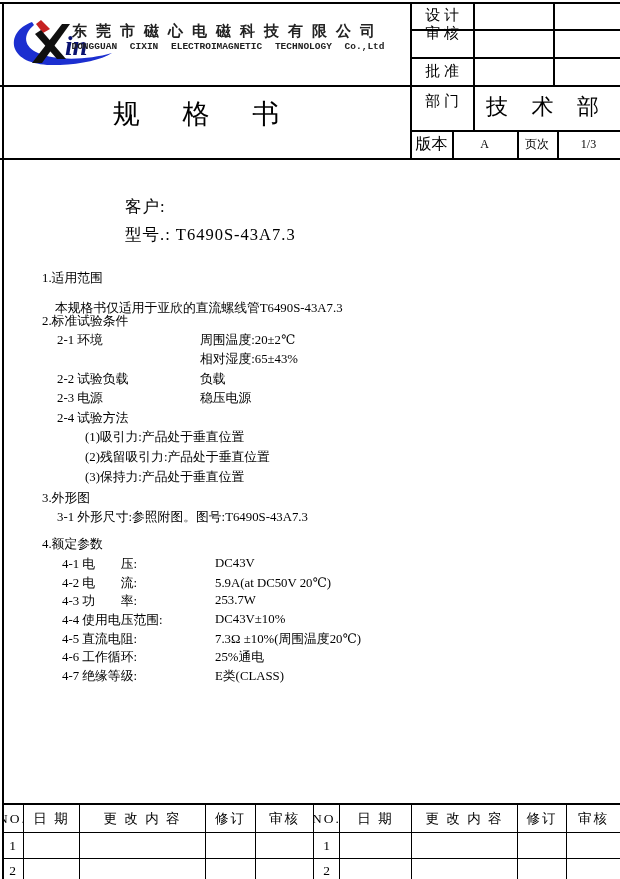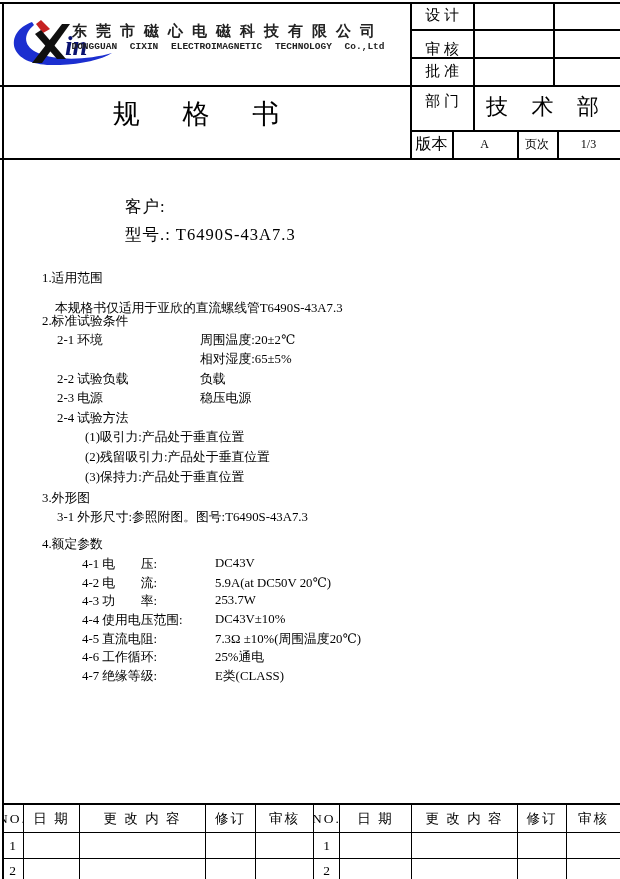--- a/index.html
+++ b/index.html
@@ -42,21 +42,21 @@
   #customer-line, #model-line {
     position:absolute; left:125px; font-size:16.5px; letter-spacing:1px; white-space:nowrap;
   }
   #customer-line { top:196px; }
   #model-line    { top:224px; }
 
   
   .bl { position:absolute; left:0; width:620px; height:16px; font-size:12.8px; }
   .bl span { position:absolute; white-space:nowrap; }
   .x42 { left:42px; } .x55 { left:55px;margin-top:8px; } .x57 { left:57px; }
-  .x62 { left:62px;margin-left:20px; } .x85 { left:85px; }
+  .x62 { left:62px; } .x85 { left:85px; }
   .v200 { left:200px; } .v215 { left:215px; }
 
   
   #revision-table {
     position:absolute; left:2px; top:803px; width:618px;
     display:grid;
     grid-template-columns:22px 56px 126px 50px 58px 26px 72px 106px 49px 53px;
     grid-template-rows:28px 26px 24px;
     border-top:2px solid #000;
     font-size:13.5px;
@@ -94,21 +94,21 @@
     <path d="M31,2 L40,11 L33,15 L26,6 Z" fill="#c62222"></path>
     <path d="M22,45 L52,6 L60,6 L32,45 Z" fill="#101010"></path>
     <path d="M31,12 L56,41 L47,41 L25,16 Z" fill="#101010"></path>
     <text x="55" y="37" font-size="27" font-style="italic" font-weight="bold" fill="#0a1270">in</text>
   </svg>
 
   <div id="company-en">DONGGUAN CIXIN ELECTROIMAGNETIC TECHNOLOGY Co.,Ltd</div>
   <div id="company-cn">东莞市磁心电磁科技有限公司</div>
 
   <div class="cellbox approval-label" style="left:412px;top:2px;width:60px;height:27px;">设 计</div>
-  <div class="cellbox approval-label" style="left:412px;top:29px;width:60px;height:40px;">审 核</div>
+  <div class="cellbox approval-label" style="left:412px;top:13px;width:60px;height:40px;">审 核</div>
   <div class="cellbox approval-label" style="left:412px;top:57px;width:60px;height:28px;">批 准</div>
 
   <div id="doc-title">规 格 书</div>
   <div class="cellbox" id="dept-label">部 门</div>
   <div class="cellbox" id="dept-value">技 术 部</div>
   <div class="cellbox" id="version-label">版本</div>
   <div class="cellbox" id="version-value">A</div>
   <div class="cellbox" id="page-label">页次</div>
   <div class="cellbox" id="page-value">1/3</div>
 
@@ -122,21 +122,21 @@
       <span class="x55">本规格书仅适用于亚欣的直流螺线管T6490S-43A7.3</span>
     </div>
   <div class="bl" style="top:313px">
       <span class="x42">2.标准试验条件</span>
     </div>
   <div class="bl" style="top:332px">
       <span class="x57">2-1 环境</span>
       <span class="v200">周围温度:20±2℃</span>
     </div>
   <div class="bl" style="top:351px">
-      <span class="v200">相对湿度:65±5%</span>
+      <span class="v200">相对湿度:65±43%</span>
     </div>
   <div class="bl" style="top:371px">
       <span class="x57">2-2 试验负载</span>
       <span class="v200">负载</span>
     </div>
   <div class="bl" style="top:390px">
       <span class="x57">2-3 电源</span>
       <span class="v200">稳压电源</span>
     </div>
   <div class="bl" style="top:410px">

